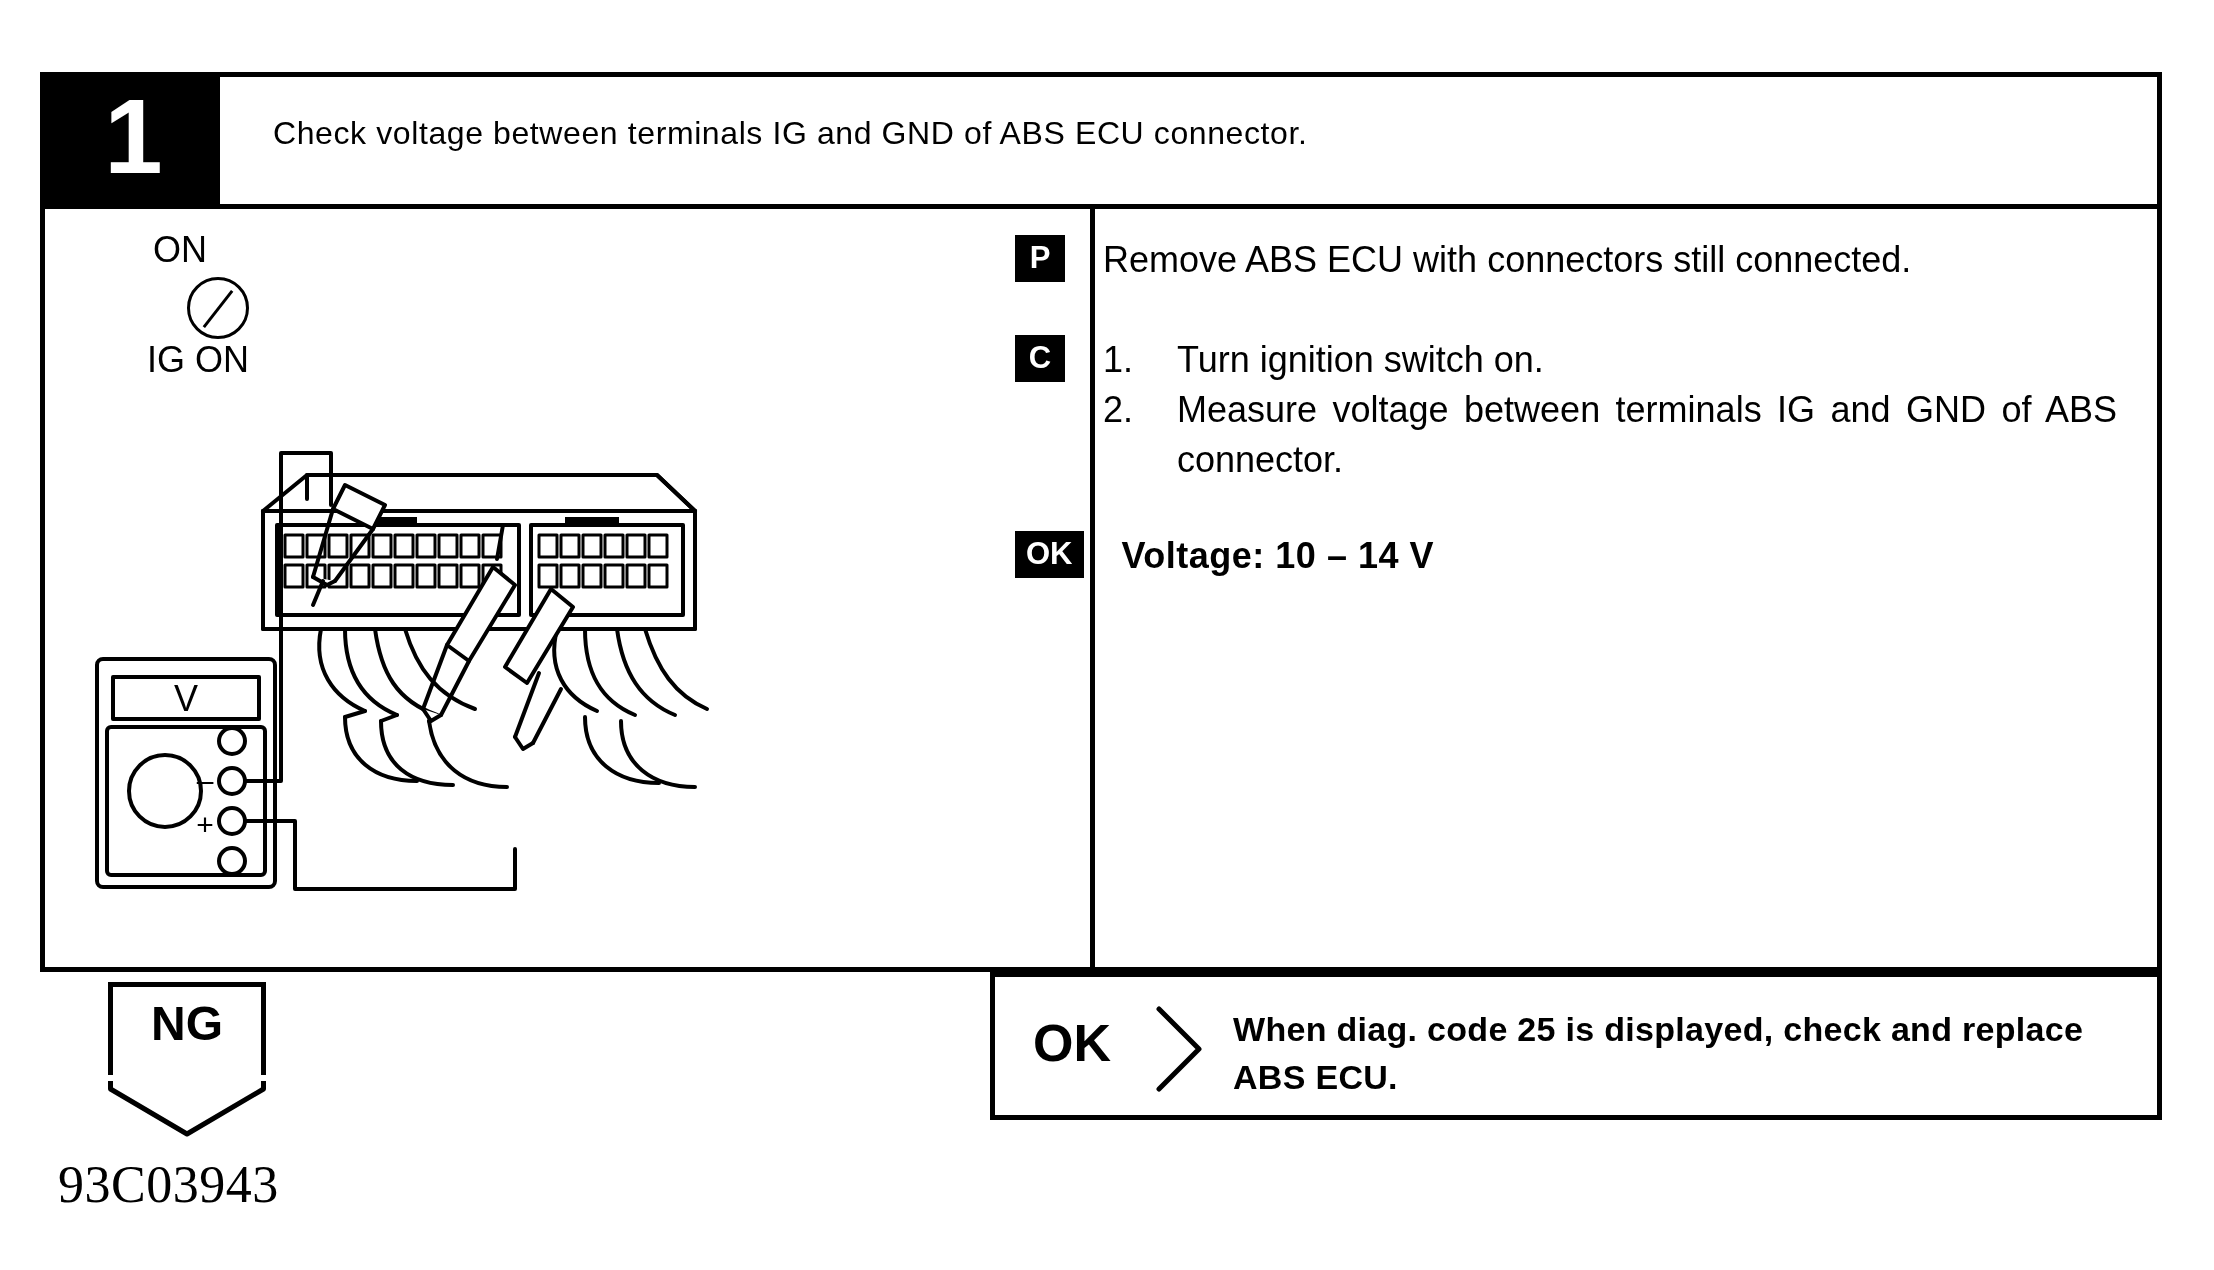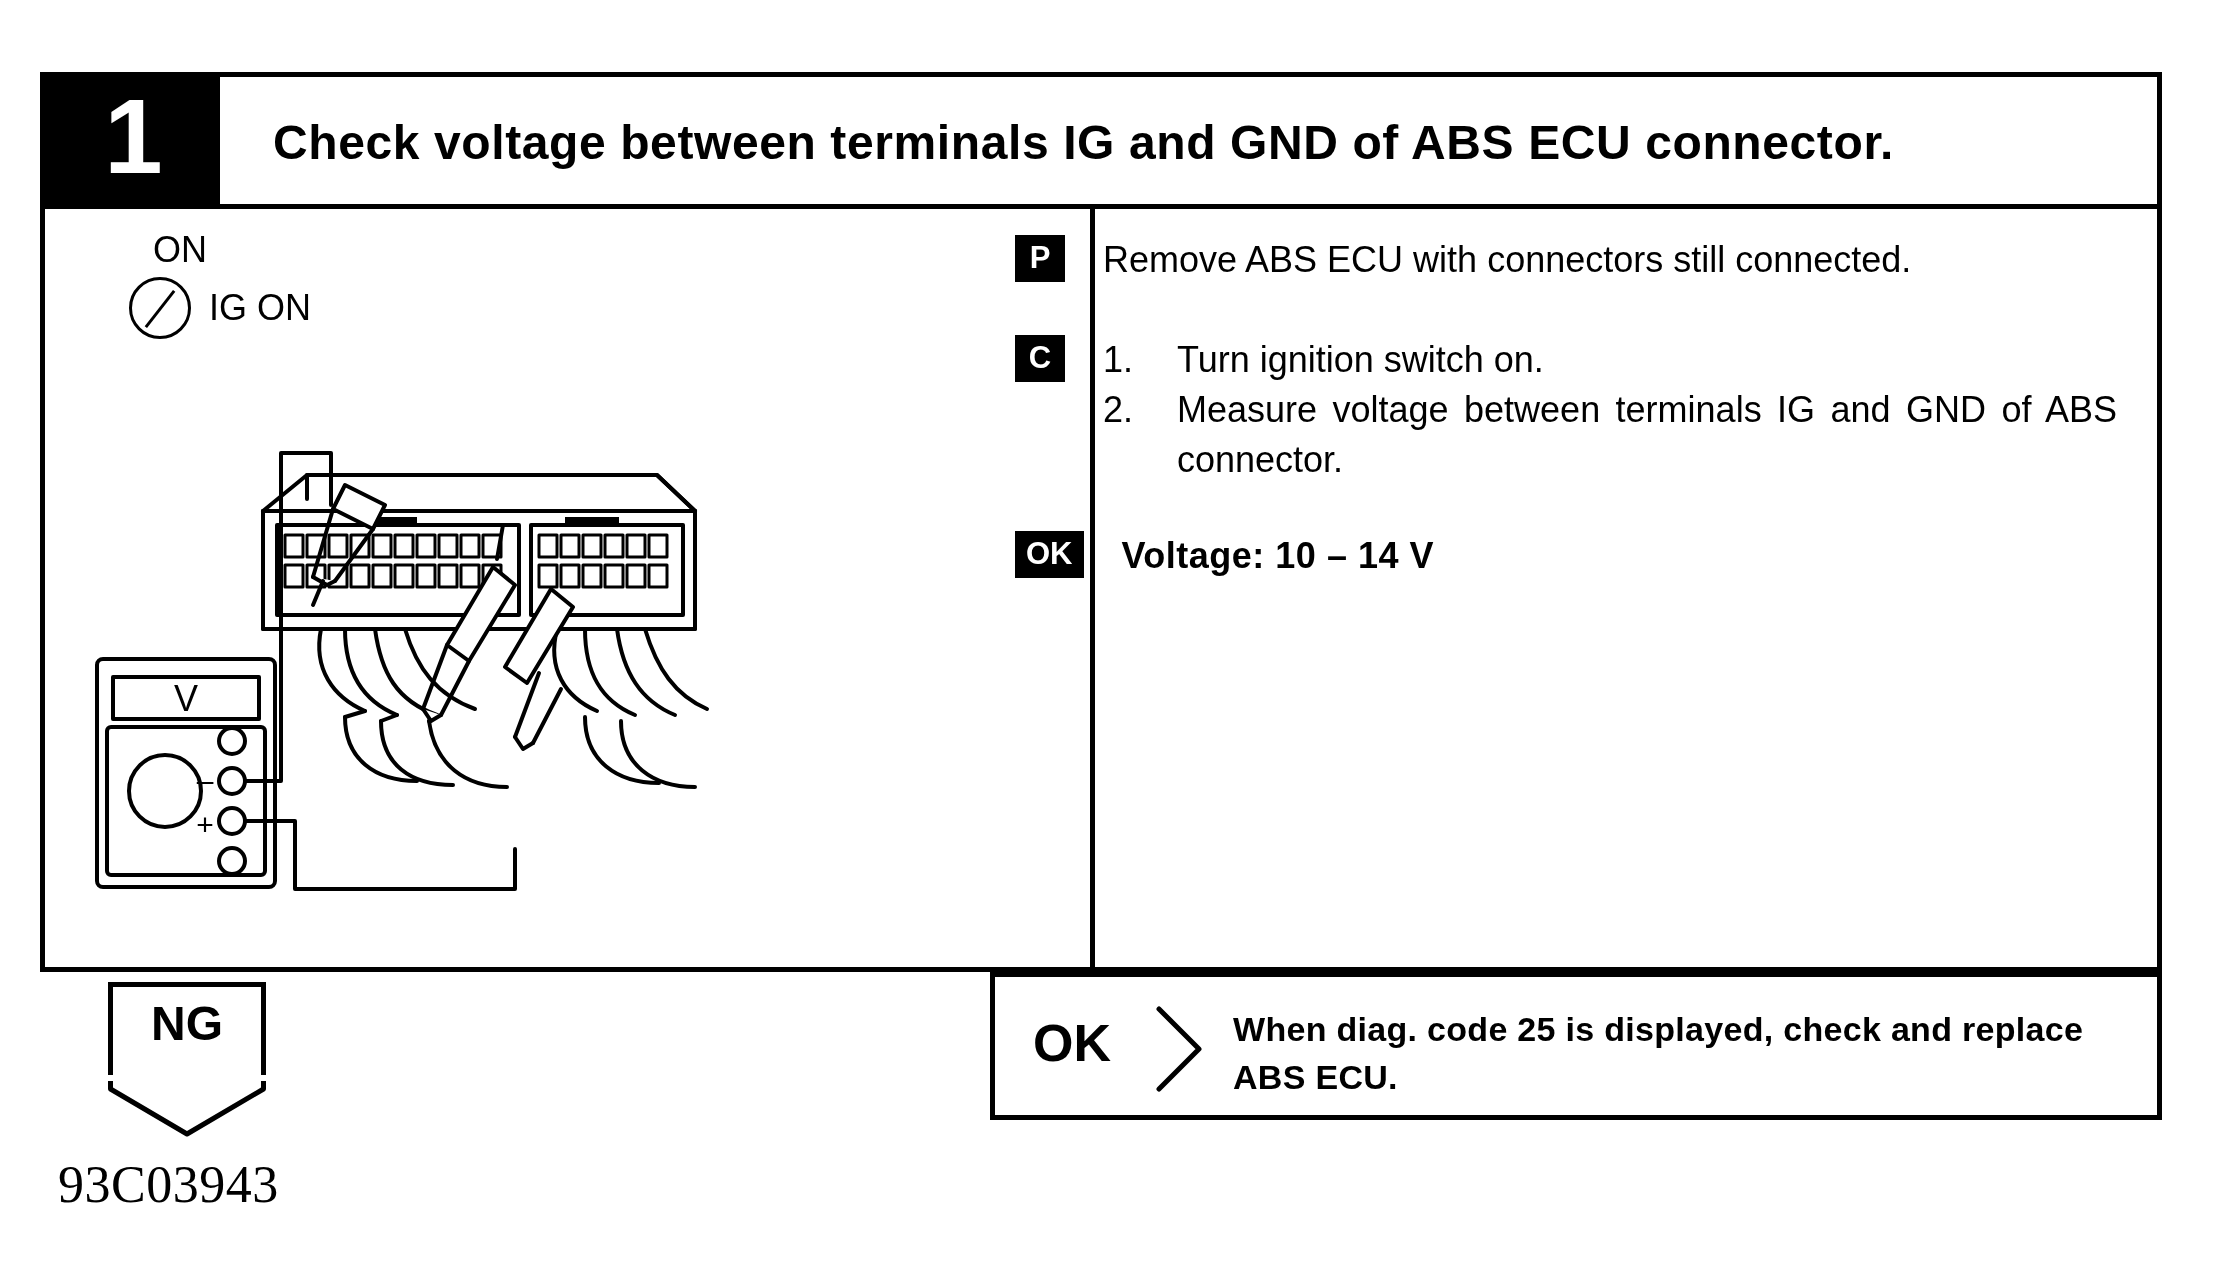--- a/index.html
+++ b/index.html
@@ -59,22 +59,22 @@
     font-size: 105px;
     line-height: 105px;
     letter-spacing: -2px;
     position: relative;
     top: -4px;
   }
   .step-title {
     position: absolute;
     left: 228px;
     top: 38px;
-    font-size: 48px;
-    font-weight: bold;
+    font-size: 32px;
+    font-weight: normal;
     letter-spacing: 0.6px;
     white-space: nowrap;
   }
 
   
   .body-left {
     position: absolute;
     left: 0;
     top: 132px;
     width: 1050px;
@@ -96,21 +96,22 @@
     position: absolute;
     left: 108px;
     top: 20px;
     font-size: 36px;
   }
   .ig-on-row {
     position: absolute;
     left: 84px;
     top: 68px;
     display: flex;
-    align-items: center;
+    align-items: flex-end;
+    flex-direction: column;
   }
   .key-circle {
     width: 62px;
     height: 62px;
     border: 3px solid #000;
     border-radius: 50%;
     position: relative;
     box-sizing: border-box;
   }
   .key-circle:after {

